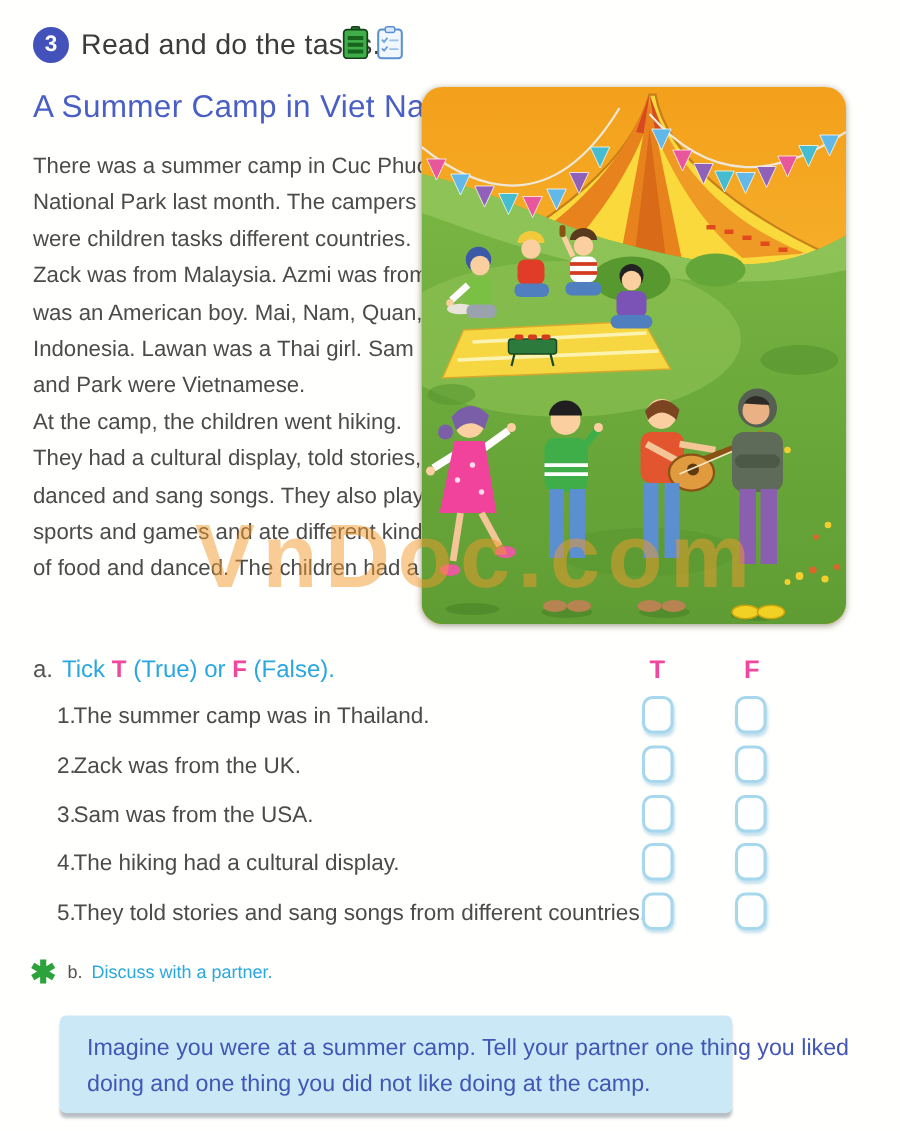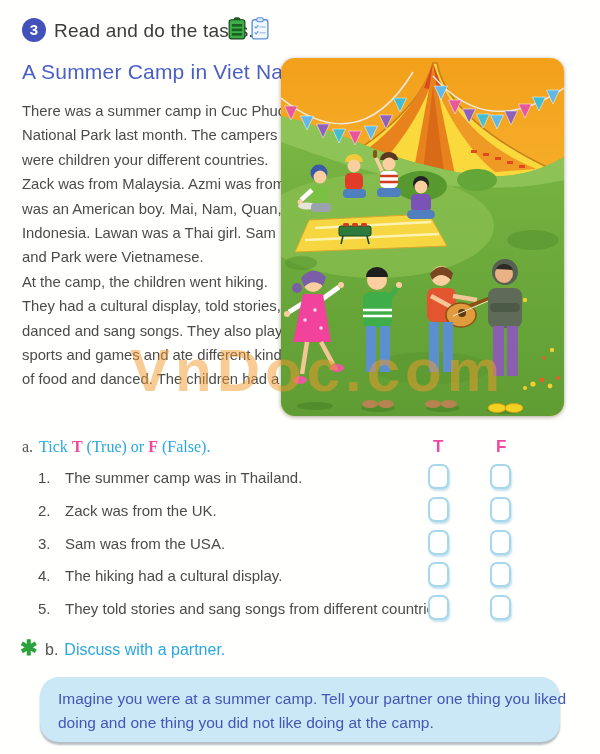--- a/index.html
+++ b/index.html
@@ -37,43 +37,43 @@
     background:#f6a81f;
   }
   .illustration svg { display:block; width:100%; height:100%; }
   
   .watermark {
     position:absolute; left:130px; top:336px; z-index:5;
     font-size:60px; font-weight:bold; letter-spacing:5px;
     color:rgba(242,153,43,.5); pointer-events:none; white-space:nowrap;
   }
   
-  .taska-header { position:absolute; left:22px; top:438px; font-size:16px; white-space:nowrap;font-family:Liberation Serif, serif; }
+  .taska-header { position:absolute; left:22px; top:438px; font-size:16px; white-space:nowrap; }
   .taska-header .prefix { color:#555; margin-right:6px; }
   .c-blue { color:#2aa7e0; }
   .c-pink { color:#f1479c; font-weight:bold; }
   .tf-col { position:absolute; top:437px; font-size:17px; font-weight:bold; color:#f1479c; }
   .tf-col.t { left:433px; }
   .tf-col.f { left:496px; }
   .item { position:absolute; left:0; width:420px; font-size:15px; color:#4b4b4b; }
   .item .num { position:absolute; left:38px; width:20px; }
-  .item .txt { position:absolute; left:65px; white-space:nowrap; }
+  .item .txt { position:absolute; left:49px; white-space:nowrap; }
   .checkbox {
     position:absolute; width:21px; height:25px; background:#fff;
     border:2px solid #a6d7ec; border-radius:7px;
     box-shadow:1px 2px 2px rgba(150,200,225,.55);
     cursor:pointer;
   }
   
   .asterisk { position:absolute; left:20px; top:636px; font-size:21px; color:#2ca23c; font-weight:bold; }
-  .taskb-header { position:absolute; left:45px; top:641px; font-size:16px; white-space:nowrap; }
+  .taskb-header { position:absolute; left:45px; top:641px; font-size:12px; white-space:nowrap; }
   .taskb-header .prefix { color:#555; margin-right:6px; }
   .discuss-box {
-    position:absolute; left:40px; top:677px; width:520px; height:65px;
-    background:#cbe8f6; border-radius:19px;
+    position:absolute; left:40px; top:677px; width:448px; height:65px;
+    background:#cbe8f6; border-radius:4px;
     box-shadow:0 3px 2px rgba(125,138,150,.55);
   }
   .discuss-box .line {
     position:absolute; left:18px; font-size:15.5px; color:#4356b5; white-space:nowrap;
   }
   .discuss-box .line.l1 { top:13px; }
   .discuss-box .line.l2 { top:37px; }
 </style>
 </head>
 <body>
@@ -99,21 +99,21 @@
       <line x1="7.6" y1="8.6" x2="13" y2="8.6" stroke="#9cc0e8" stroke-width="1.1"></line>
       <path d="M3.2 13.4 l1.3 1.3 l2 -2.4" fill="none" stroke="#6aa0dc" stroke-width="1.1"></path>
       <line x1="7.6" y1="13.8" x2="13" y2="13.8" stroke="#9cc0e8" stroke-width="1.1"></line>
     </svg>
   </span>
 
   <h1 class="reading-title">A Summer Camp in Viet Nam</h1>
   <div class="para">
     <div>There was a summer camp in Cuc Phuong</div>
     <div>National Park last month. The campers</div>
-    <div>were children your different countries.</div>
+    <div>were children tasks different countries.</div>
     <div>Zack was from Malaysia. Azmi was from</div>
     <div>was an American boy. Mai, Nam, Quan,</div>
     <div>Indonesia. Lawan was a Thai girl. Sam</div>
     <div>and Park were Vietnamese.</div>
     <div>At the camp, the children went hiking.</div>
     <div>They had a cultural display, told stories,</div>
     <div>danced and sang songs. They also played</div>
     <div>sports and games and ate different kinds</div>
     <div>of food and danced. The children had a</div>
   </div>

